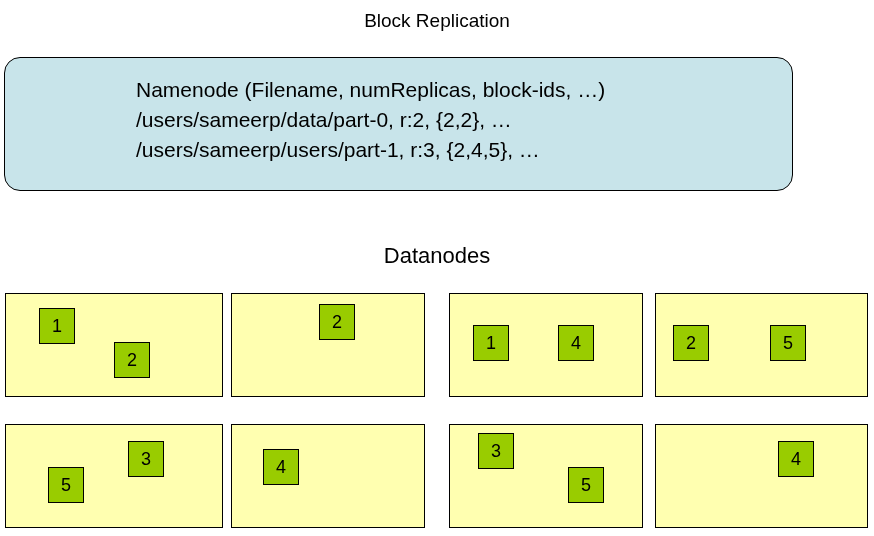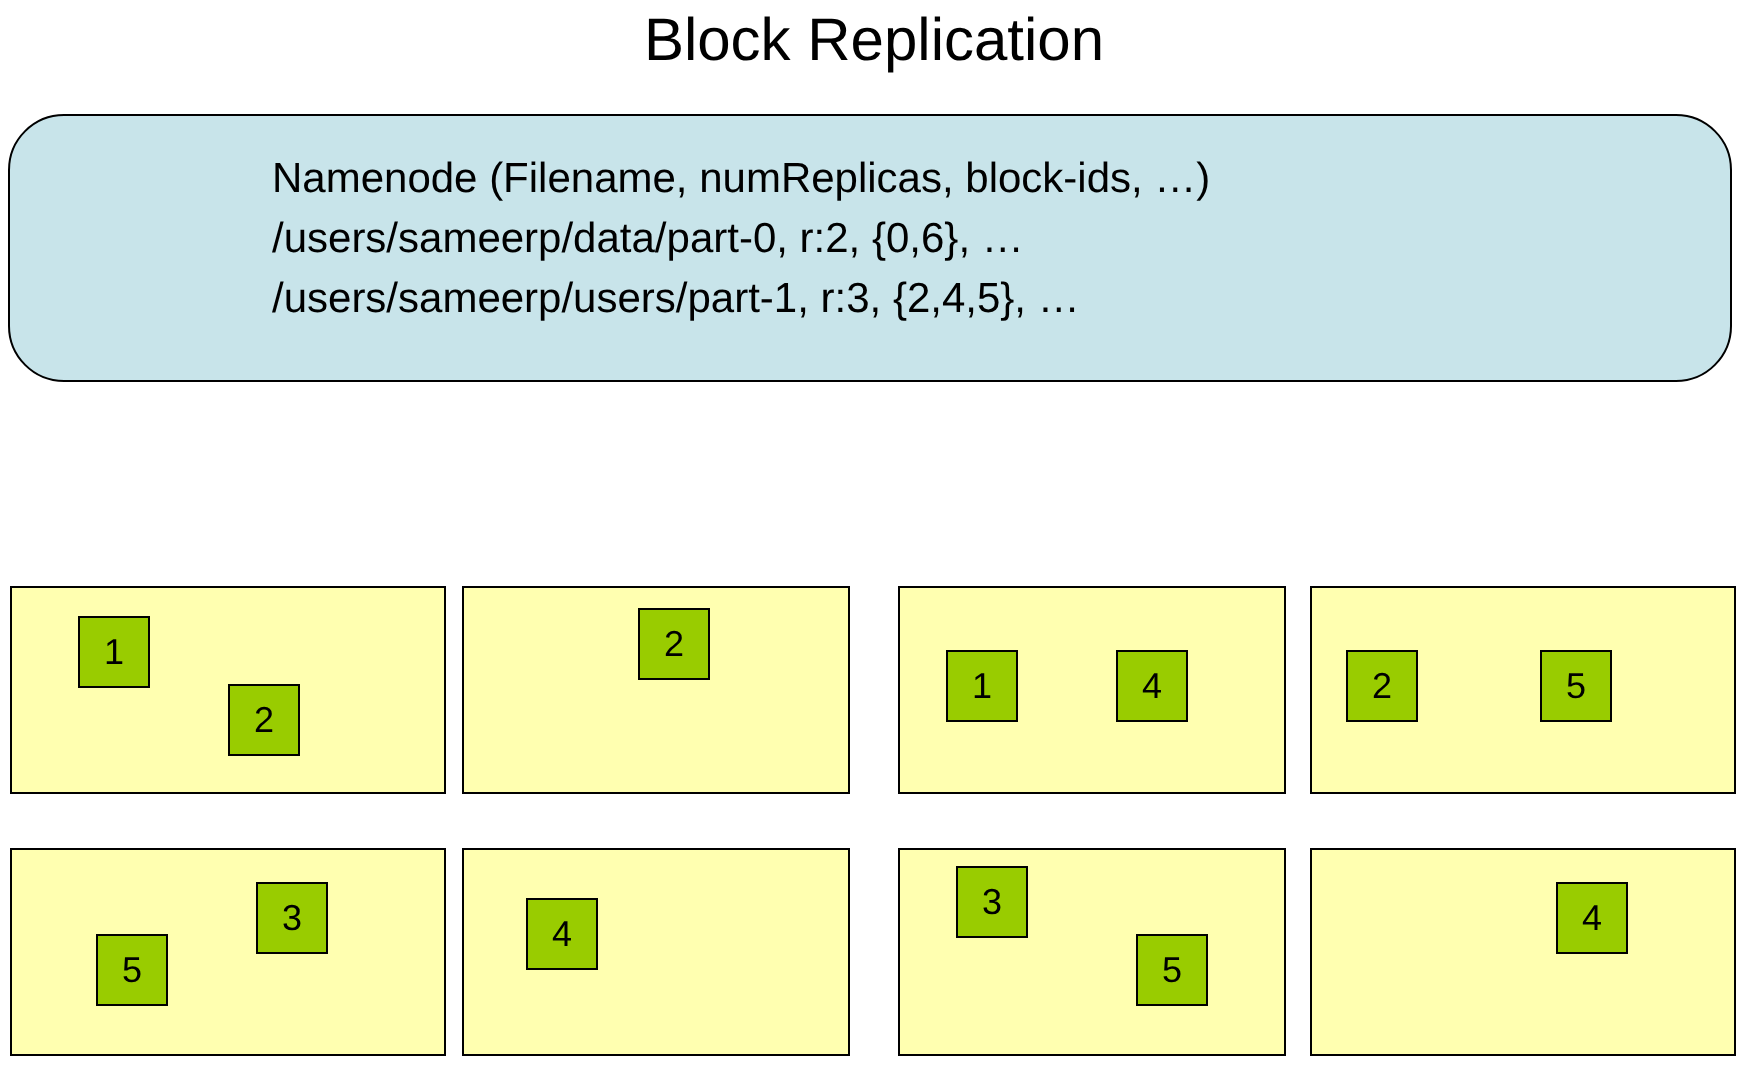--- a/index.html
+++ b/index.html
@@ -9,28 +9,28 @@
     color: #000;
   }
   .stage {
     position: relative;
     width: 874px; height: 536px;
     background: #ffffff;
     overflow: hidden;
   }
   .title {
     position: absolute; top: 8px; left: 0; width: 100%;
-    text-align: center; font-size: 30px; line-height: 26px;
+    text-align: center; font-size: 19px; line-height: 26px;
   }
   .namenode {
     position: absolute; left: 4px; top: 57px;
-    width: 862px; height: 134px;
+    width: 789px; height: 134px;
     background: var(--namenode-fill, #c8e4ea);
     border: 1px solid var(--outline, #000);
-    border-radius: 28px;
+    border-radius: 16px;
     box-sizing: border-box;
   }
   .nn-text {
     position: absolute; left: 131px; top: 17px;
     font-size: 21px; line-height: 30px;
     white-space: nowrap;
   }
   .dn-heading {
     position: absolute; top: 243px; left: 0; width: 100%;
     text-align: center; font-size: 22px; line-height: 26px;
@@ -54,25 +54,26 @@
 </head>
 <body>
 
 <div class="stage">
 
   <div class="title">Block Replication</div>
 
   <div class="namenode">
     <div class="nn-text">
       <div>Namenode (Filename, numReplicas, block-ids, …)</div>
-      <div>/users/sameerp/data/part-0, r:2, {0,6}, …</div>
+      <div>/users/sameerp/data/part-0, r:2, {2,2}, …</div>
       <div>/users/sameerp/users/part-1, r:3, {2,4,5}, …</div>
     </div>
   </div>
 
+  <div class="dn-heading">Datanodes</div>
 
   <div>
       <div class="datanode" style="left: 5px; top: 293px; width: 218px; height: 104px;">
         <div class="block" style="left: 33px; top: 14px;">1</div>
         <div class="block" style="left: 108px; top: 48px;">2</div>
       </div>
       <div class="datanode" style="left: 231px; top: 293px; width: 194px; height: 104px;">
         <div class="block" style="left: 87px; top: 10px;">2</div>
       </div>
       <div class="datanode" style="left: 449px; top: 293px; width: 194px; height: 104px;">

